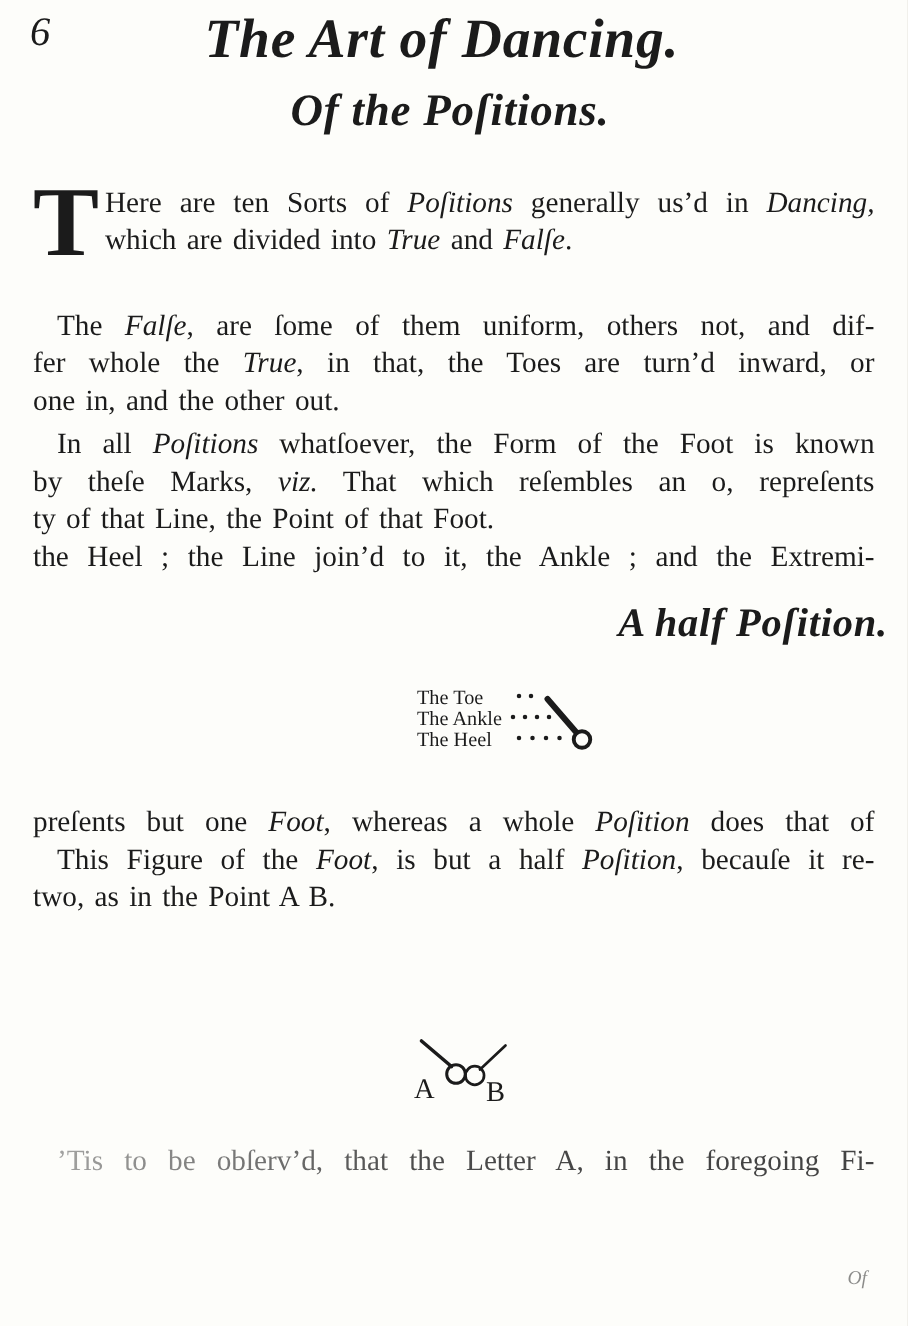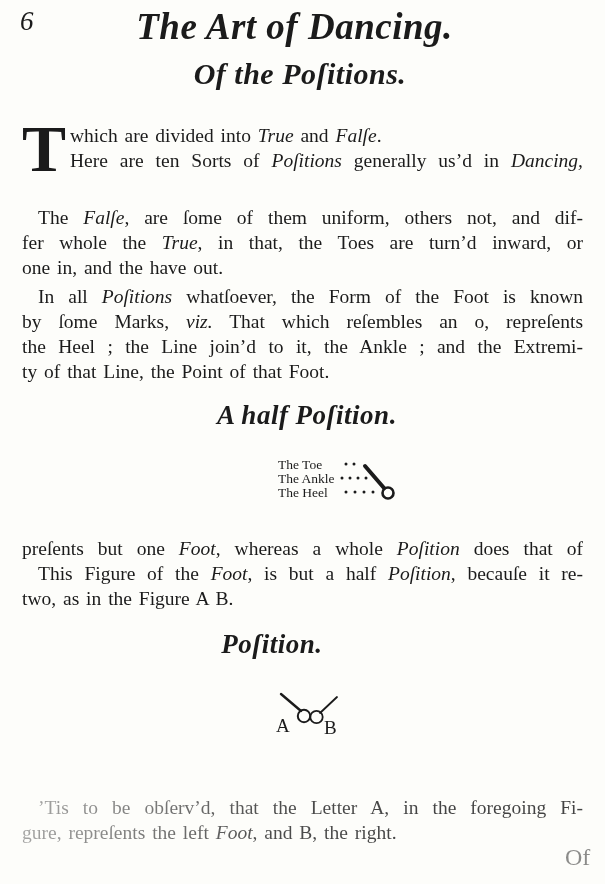--- a/index.html
+++ b/index.html
@@ -6,82 +6,82 @@
   .page{
     position:relative;width:605px;height:884px;margin:0 auto;
     background:#fdfdfa;color:#1b1b1b;overflow:hidden;
     font-family:"Liberation Serif","DejaVu Serif",serif;
   }
   .pagenum{position:absolute;left:20px;top:6px;font-size:27px;font-style:italic;}
   .running-title{position:absolute;top:5px;left:12px;width:565px;text-align:center;
     font-size:37px;font-style:italic;font-weight:700;letter-spacing:.5px;}
   .section-heading{position:absolute;top:57px;left:0;width:600px;text-align:center;margin:0;
     font-size:30px;font-style:italic;font-weight:700;letter-spacing:.5px;}
-  .subheading{position:absolute;margin:0;text-align:center;
+  .subheading{position:absolute;margin:0;text-align:right;
     font-size:27px;font-style:italic;font-weight:700;letter-spacing:.5px;}
   .h-half{top:400px;left:22px;width:570px;}
   .h-pos{top:629px;left:0;width:544px;}
 
   .para{position:absolute;left:22px;width:561px;font-size:19.5px;word-spacing:2px;}
   .line{text-align:justify;text-align-last:justify;line-height:25px;height:25px;overflow:visible;}
   .line.line-last{text-align-last:left;}
   .para.ind .line-0{text-indent:16px;}
   .it{font-style:italic;}
 
   .p-intro{top:123px;}
   .p-true{top:172px;}
   .p-false{top:205px;}
   .p-marks{top:284px;}
   .p-fignote{top:536px;}
   .p-observe{top:762px;opacity:.82;filter:blur(.2px);
     -webkit-mask-image:linear-gradient(105deg,rgba(0,0,0,.45),rgba(0,0,0,.95) 45%,#000 70%);
-    mask-image:linear-gradient(105deg,rgba(0,0,0,.45),rgba(0,0,0,.95) 45%,#000 70%);margin-top:33px;}
+    mask-image:linear-gradient(105deg,rgba(0,0,0,.45),rgba(0,0,0,.95) 45%,#000 70%);}
   .dropcap{float:left;width:48px;height:50px;font-size:66px;line-height:51px;font-weight:700;}
   .p-intro .line-1{padding-left:24px;}
 
   .fig{position:absolute;}
   .fig-half{left:268px;top:452px;}
   .fig-pos{left:270px;top:688px;}
   .fig text{fill:#1b1b1b;font-family:"Liberation Serif","DejaVu Serif",serif;}
   .fig-half text{font-size:13.5px;}
   .fig-pos text{font-size:19px;}
   .stroke{stroke:#1b1b1b;fill:none;}
 
-  .catchword{position:absolute;left:565px;top:844px;font-size:24px;
+  .catchword{position:absolute;left:565px;top:844px;font-size:13px;font-style:italic;
     opacity:.5;filter:blur(.2px);}
 </style>
 </head>
 <body>
 
 <div class="page">
 
   <div class="pagenum">6</div>
   <div class="running-title">The Art of Dancing.</div>
   <h1 class="section-heading">Of the Poſitions.</h1>
 
   <div class="para p-intro">
     <span class="dropcap">T</span>
-  <div class="line line-1 line-last"><span>which are divided into </span><span class="it">True</span><span> and </span><span class="it">Falſe</span><span>.</span></div>
-      <div class="line line-0"><span>Here are ten Sorts of </span><span class="it">Poſitions</span><span> generally us’d in </span><span class="it">Dancing,</span></div>
+  <div class="line line-0"><span>Here are ten Sorts of </span><span class="it">Poſitions</span><span> generally us’d in </span><span class="it">Dancing,</span></div>
+      <div class="line line-1 line-last"><span>which are divided into </span><span class="it">True</span><span> and </span><span class="it">Falſe</span><span>.</span></div>
     </div>
 
   <div class="para ind p-true">
     </div>
 
   <div class="para ind p-false">
       <div class="line line-0"><span>The </span><span class="it">Falſe</span><span>, are ſome of them uniform, others not, and dif-</span></div>
       <div class="line line-1"><span>fer whole the </span><span class="it">True</span><span>, in that, the Toes are turn’d inward, or</span></div>
-      <div class="line line-2 line-last"><span>one in, and the have out.</span></div>
+      <div class="line line-2 line-last"><span>one in, and the other out.</span></div>
     </div>
 
   <div class="para ind p-marks">
       <div class="line line-0"><span>In all </span><span class="it">Poſitions</span><span> whatſoever, the Form of the Foot is known</span></div>
-      <div class="line line-1"><span>by ſome Marks, </span><span class="it">viz.</span><span> That which reſembles an o, repreſents</span></div>
+      <div class="line line-1"><span>by theſe Marks, </span><span class="it">viz.</span><span> That which reſembles an o, repreſents</span></div>
+      <div class="line line-3 line-last"><span>ty of that Line, the Point of that Foot.</span></div>
       <div class="line line-2"><span>the Heel ; the Line join’d to it, the Ankle ; and the Extremi-</span></div>
-      <div class="line line-3 line-last"><span>ty of that Line, the Point of that Foot.</span></div>
     </div>
 
   <h2 class="subheading h-half">A half Poſition.</h2>
 
   <svg class="fig fig-half" width="150" height="58" viewBox="0 0 150 58">
     <text x="10" y="17">The Toe</text>
     <text x="10" y="31">The Ankle</text>
     <text x="10" y="45">The Heel</text>
     <g fill="#1b1b1b">
       <circle cx="78" cy="12" r="1.5"></circle>
@@ -99,34 +99,32 @@
         <circle cx="96" cy="40" r="1.5"></circle>
         <circle cx="105" cy="40" r="1.5"></circle>
     </g>
     <line class="stroke" x1="97" y1="14" x2="116" y2="36" stroke-width="4" stroke-linecap="round"></line>
     <circle class="stroke" cx="120" cy="41" r="5.5" stroke-width="2.6"></circle>
   </svg>
 
   <div class="para ind p-fignote">
       <div class="line line-1"><span>preſents but one </span><span class="it">Foot</span><span>, whereas a whole </span><span class="it">Poſition</span><span> does that of</span></div>
       <div class="line line-0"><span>This Figure of the </span><span class="it">Foot</span><span>, is but a half </span><span class="it">Poſition</span><span>, becauſe it re-</span></div>
-      <div class="line line-2 line-last"><span>two, as in the Figure A B.</span></div>
+      <div class="line line-2 line-last"><span>two, as in the Point A B.</span></div>
     </div>
 
-  <h2 class="subheading h-pos">Poſition.</h2>
 
   <svg class="fig fig-pos" width="90" height="55" viewBox="0 0 90 55">
     <line class="stroke" x1="11" y1="6" x2="31" y2="23" stroke-width="2.4" stroke-linecap="round"></line>
     <line class="stroke" x1="67" y1="9" x2="50" y2="25" stroke-width="1.8" stroke-linecap="round"></line>
     <circle class="stroke" cx="34" cy="28" r="6.2" stroke-width="2"></circle>
     <circle class="stroke" cx="46.5" cy="29" r="6.2" stroke-width="1.8"></circle>
     <text x="6" y="44">A</text>
     <text x="54" y="46">B</text>
   </svg>
 
   <div class="para ind p-observe">
       <div class="line line-0"><span>’Tis to be obſerv’d, that the Letter A, in the foregoing Fi-</span></div>
-      <div class="line line-1 line-last"><span>gure, repreſents the left </span><span class="it">Foot</span><span>, and B, the right.</span></div>
     </div>
 
   <div class="catchword">Of</div>
 
 </div>
 
 </body></html>

